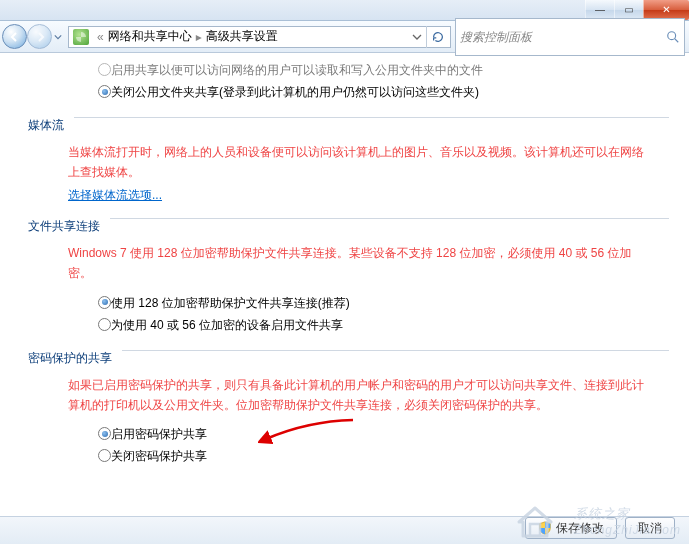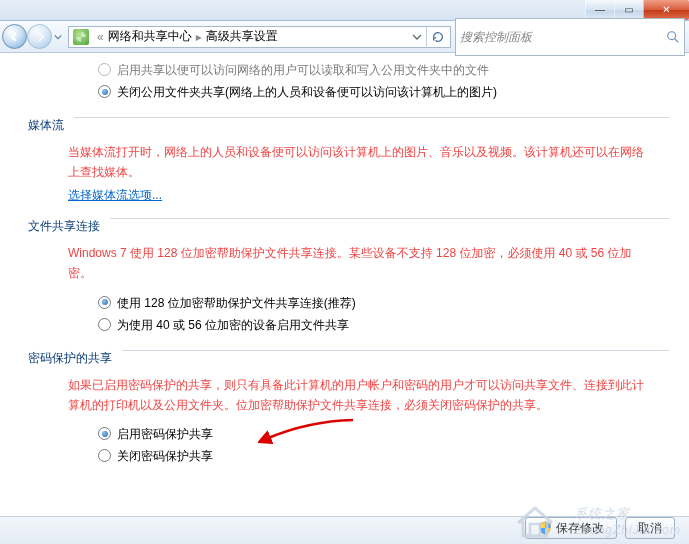--- a/index.html
+++ b/index.html
@@ -138,21 +138,20 @@
   }
   
   .content::-webkit-scrollbar { width:17px; }
   .content::-webkit-scrollbar-track { background:#f0f0f0; border-left:1px solid #dcdcdc;}
   .content::-webkit-scrollbar-thumb { background:#c7d3e1; border:1px solid #9fb1c7; border-radius:2px;}
   .content::-webkit-scrollbar-button { height:17px; background:#e6ecf3; border:1px solid #c0cddb;}
 
   .option-row {
     display:flex;
     align-items:flex-start;
-    gap:6px;
     padding:2px 0 2px 70px;
     line-height:1.5;
   }
   .radio {
     width:13px; height:13px;
     border-radius:50%;
     border:1px solid #7a7a7a;
     background:#fff;
     margin-top:2px;
     flex-shrink:0;
@@ -303,21 +302,21 @@
 <div class="content">
   <div class="content-inner">
 
     
     <div class="option-row" style="opacity:.55">
       <div class="radio"></div>
       <span>启用共享以便可以访问网络的用户可以读取和写入公用文件夹中的文件</span>
     </div>
     <div class="option-row">
       <div class="radio checked"></div>
-      <span>关闭公用文件夹共享(网络上的人员和设备便可以访问该计算机上的图片)</span>
+      <span>关闭公用文件夹共享(登录到此计算机的用户仍然可以访问这些文件夹)</span>
     </div>
 
     
     <div class="section-heading">
       <span>媒体流</span>
       <div class="line"></div>
     </div>
     <div class="section-body">当媒体流打开时，网络上的人员和设备便可以访问该计算机上的图片、音乐以及视频。该计算机还可以在网络上查找媒体。</div>
     <a class="link" href="#">选择媒体流选项...</a>
 

